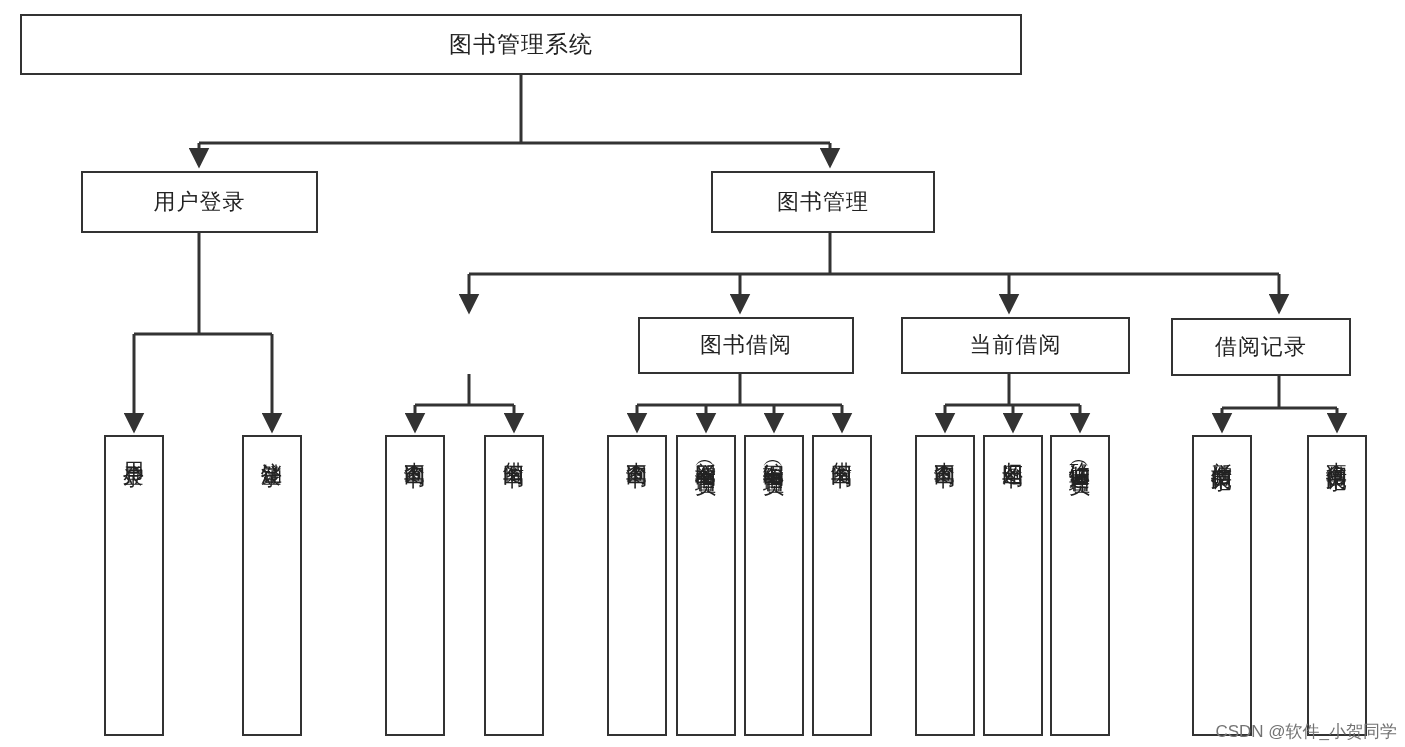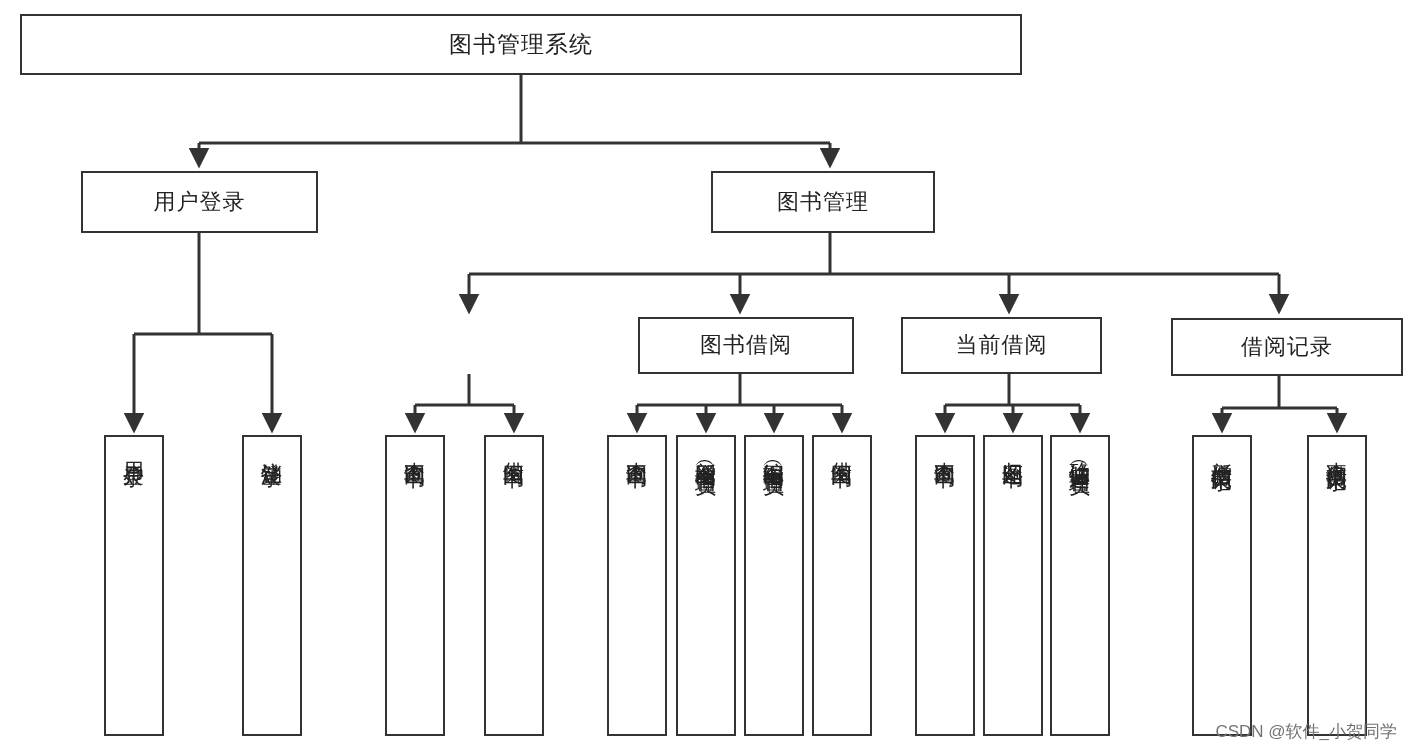--- a/index.html
+++ b/index.html
@@ -137,24 +137,24 @@
   <div class="node horizontal" style="left:81px; top:171px; width:237px; height:62px;">
     <span class="node-label">用户登录</span>
   </div>
   <div class="node horizontal" style="left:711px; top:171px; width:224px; height:62px;">
     <span class="node-label">图书管理</span>
   </div>
 
   <div class="node horizontal" style="left:632px; top:317px; width:216px; height:57px;margin-left:6px;">
     <span class="node-label">图书借阅</span>
   </div>
-  <div class="node horizontal" style="left:901px; top:317px; width:201px; height:57px;">
+  <div class="node horizontal" style="left:901px; top:317px; width:229px; height:57px;">
     <span class="node-label">当前借阅</span>
   </div>
-  <div class="node horizontal" style="left:1171px; top:318px; width:232px; height:58px;">
+  <div class="node horizontal" style="left:1171px; top:318px; width:180px; height:58px;">
     <span class="node-label">借阅记录</span>
   </div>
 
   <div class="node leaf" style="left:104px; top:435px; width:60px; height:301px;">
     <span class="node-label">用户登录</span>
   </div>
   <div class="node leaf" style="left:242px; top:435px; width:60px; height:301px;">
     <span class="node-label">注销登录</span>
   </div>
 

